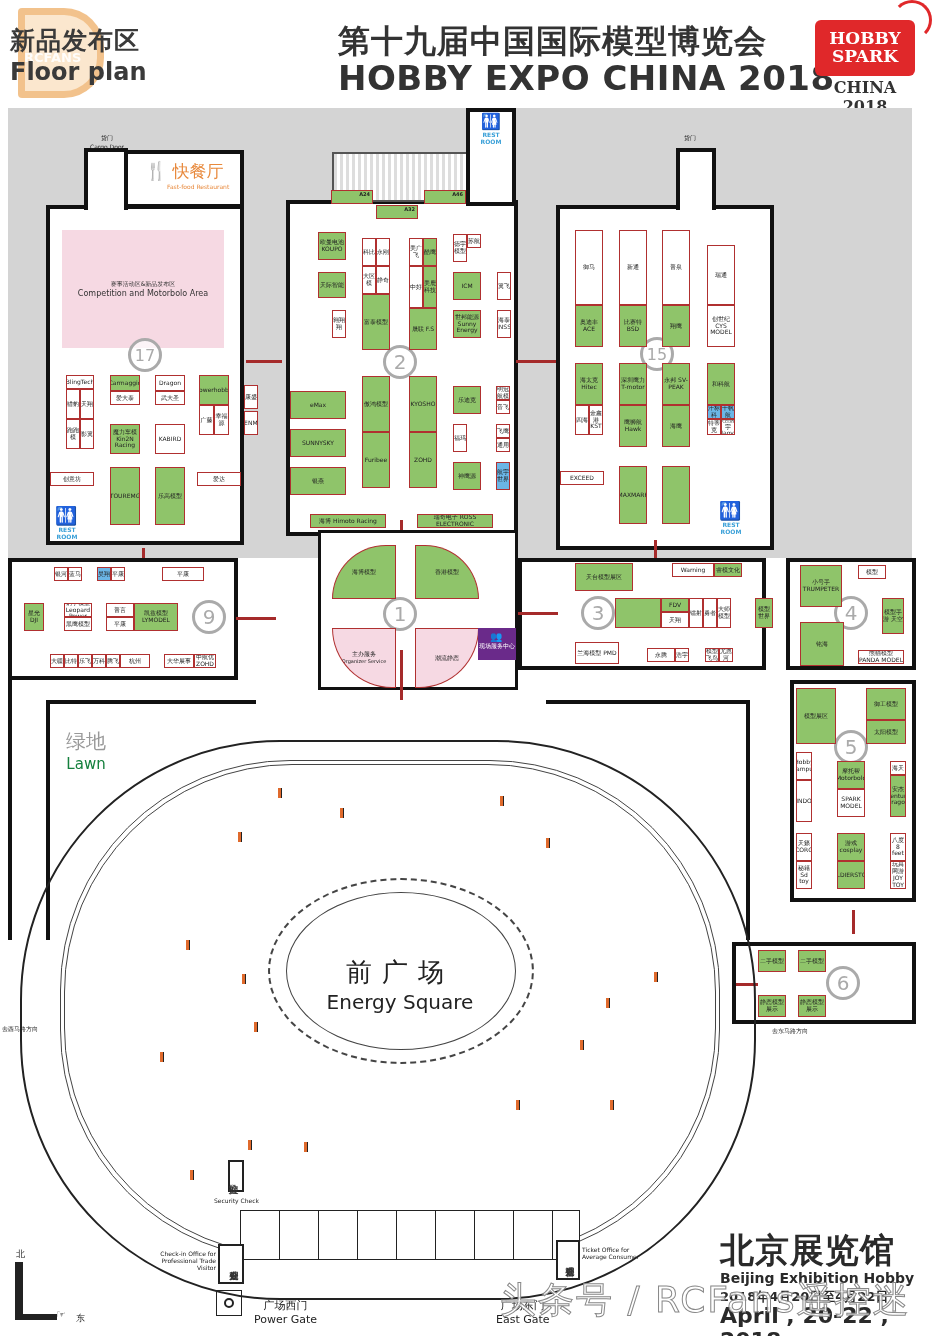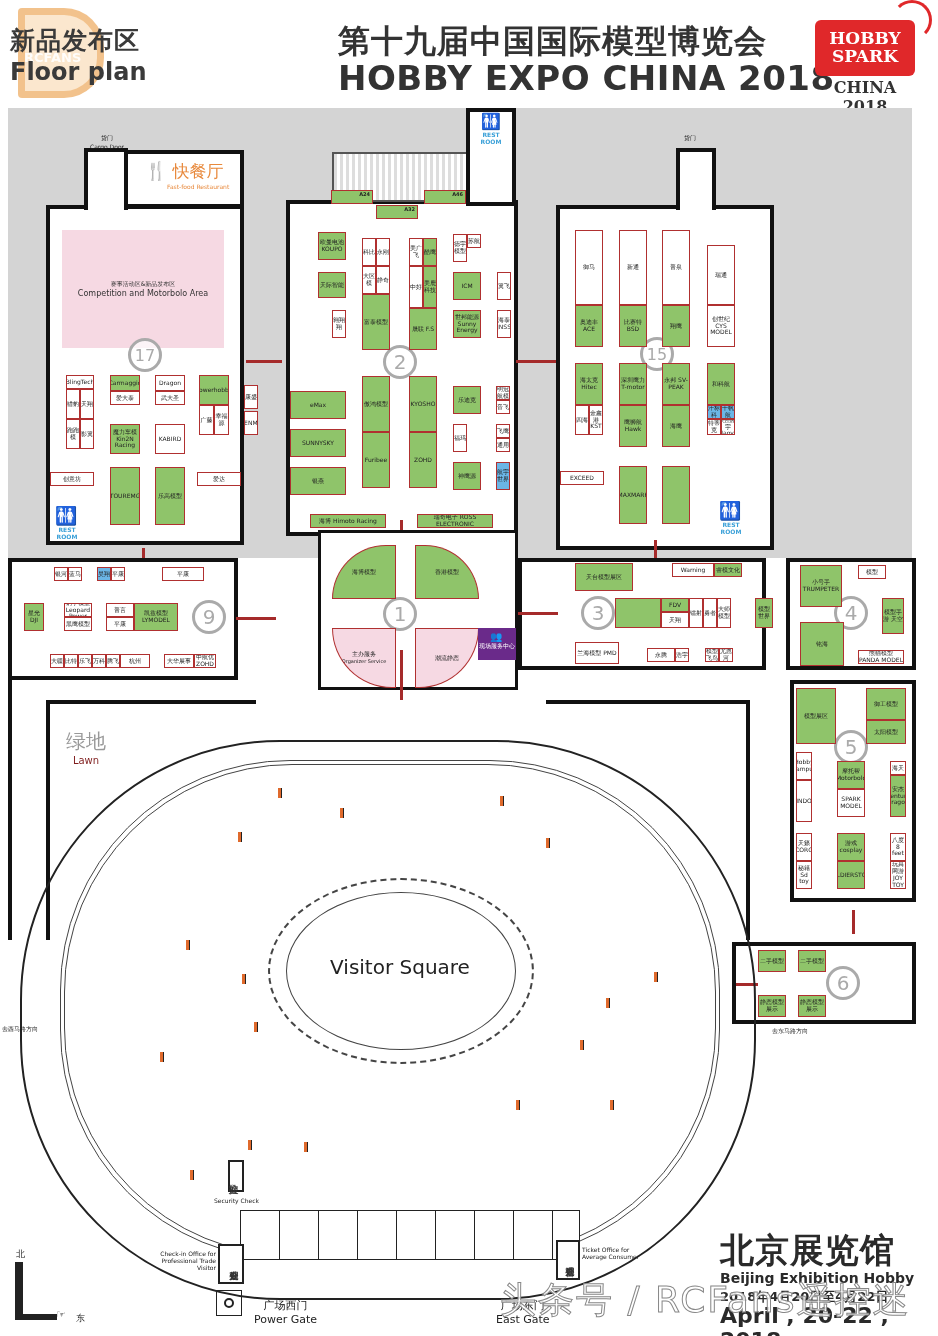--- a/index.html
+++ b/index.html
@@ -25,21 +25,21 @@
   .booth.p { background: #f6d9e3; }
   .booth .id { position: absolute; right: 2px; top: 1px; font-size: 5px; font-weight: bold; }
   .circ { width: 34px; height: 34px; border: 3px solid #aaa; border-radius: 50%; color: #aaa; font-size: 20px; display: flex; align-items: center; justify-content: center; background: rgba(255,255,255,.7); }
   .arrow-h { height: 3px; background: #a52a2a; }
   .arrow-v { width: 3px; background: #a52a2a; }
   .small { font-size: 6px; color: #222; }
   .restroom { color: #3aa0d8; font-size: 6px; text-align: center; font-weight: bold; }
   .square-cn { font-size: 26px; letter-spacing: 10px; color: #222; }
   .square-en { font-size: 20px; color: #222; }
   .lawn-cn { font-size: 20px; color: #999; }
-  .lawn-en { font-size: 10px; color: #7f1d1d; }
+  .lawn-en { font-size: 15px; color: #15803d; }
   .bldg-cn { left: 720px; top: 1228px; font-size: 34px; font-weight: bold; color: #2a2a2a; letter-spacing: 1px; }
   .bldg-en { left: 720px; top: 1270px; font-size: 14px; font-weight: bold; color: #2a2a2a; }
   .bldg-date-cn { left: 720px; top: 1288px; font-size: 13px; font-weight: bold; color: #2a2a2a; }
   .bldg-date-en { left: 720px; top: 1303px; font-size: 22px; font-weight: bold; color: #2a2a2a; }
   .watermark { left: 500px; top: 1276px; font-size: 36px; color: rgba(255,255,255,.85); -webkit-text-stroke: 1px #888; letter-spacing: 2px; }
   .gate-cn { font-size: 11px; color: #222; }
   .gate-en { font-size: 11px; color: #222; }
   .checkbox { border: 2px solid #222; background:#fff; font-size: 10px; writing-mode: vertical-rl; text-align:center; padding: 2px; }
   .flag { width: 4px; height: 10px; background: #e06a2c; border-right: 1px solid #222; }
   .ring { border: 2px solid #222; border-radius: 50%; }
@@ -581,21 +581,22 @@
 <div class="abs" style="left:66px;top:728px;text-align:center;">
   <div class="lawn-cn">绿地</div>
   <div class="lawn-en">Lawn</div>
 </div>
 <div class="abs ring" style="left:20px;top:740px;width:736px;height:560px;border-radius:260px;border-width:2px;"></div>
 <div class="abs ring2" style="left:60px;top:760px;width:660px;height:500px;border-radius:230px;"></div>
 <div class="abs ring2" style="left:64px;top:764px;width:652px;height:492px;border-radius:228px;"></div>
 <div class="abs" style="left:268px;top:878px;width:266px;height:186px;border:2px dashed #444;border-radius:50%;"></div>
 <div class="abs" style="left:286px;top:892px;width:230px;height:158px;border:1px solid #444;border-radius:50%;"></div>
 <div class="abs" style="left:310px;top:955px;width:180px;text-align:center;">
-  <div class="square-en">Visitor Square</div>
+  <div class="square-cn">前广场</div>
+  <div class="square-en">Energy Square</div>
 </div>
 
 <div class="abs flag" style="left:278px;top:788px;"></div>
 <div class="abs flag" style="left:340px;top:808px;"></div>
 <div class="abs flag" style="left:500px;top:796px;"></div>
 <div class="abs flag" style="left:238px;top:832px;"></div>
 <div class="abs flag" style="left:546px;top:838px;"></div>
 <div class="abs flag" style="left:186px;top:940px;"></div>
 <div class="abs flag" style="left:654px;top:972px;"></div>
 <div class="abs flag" style="left:242px;top:974px;"></div>

